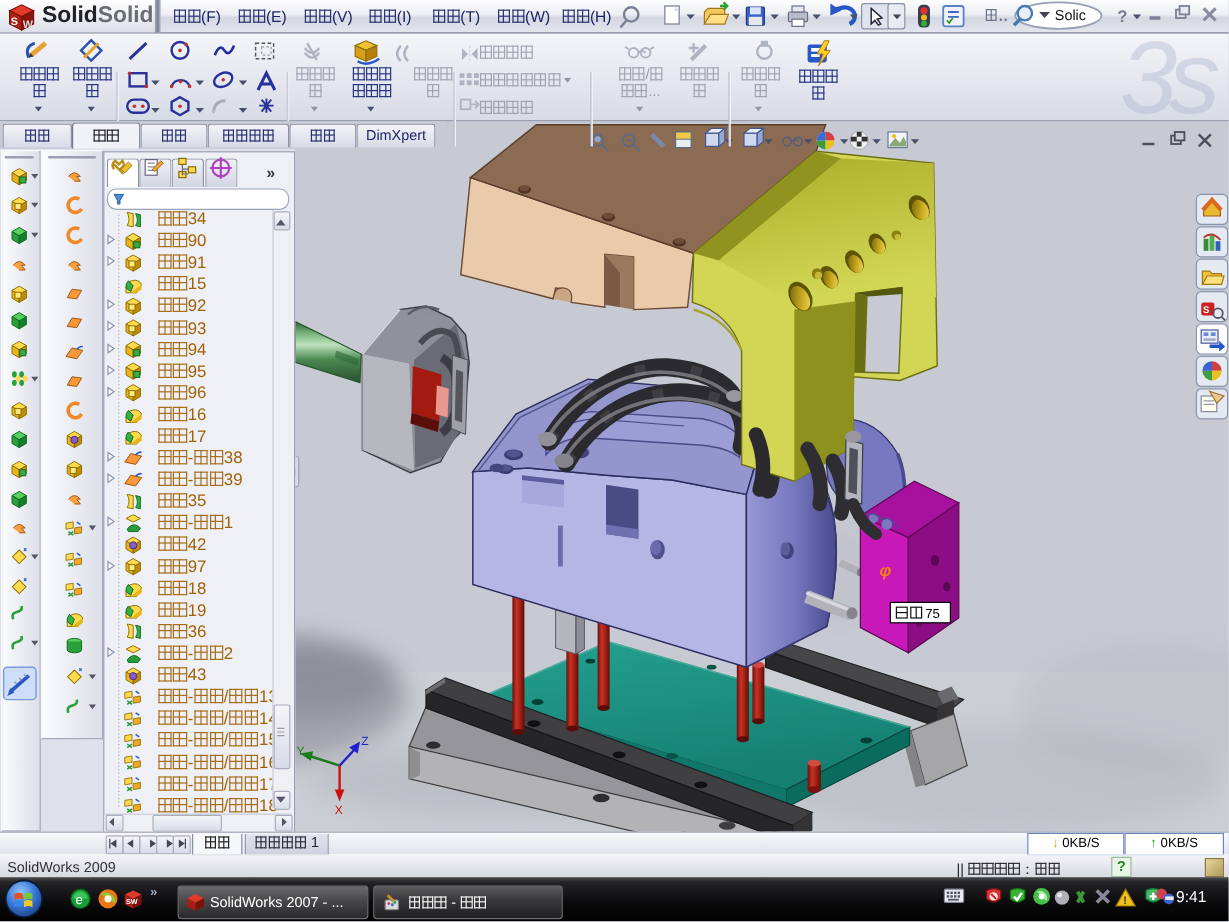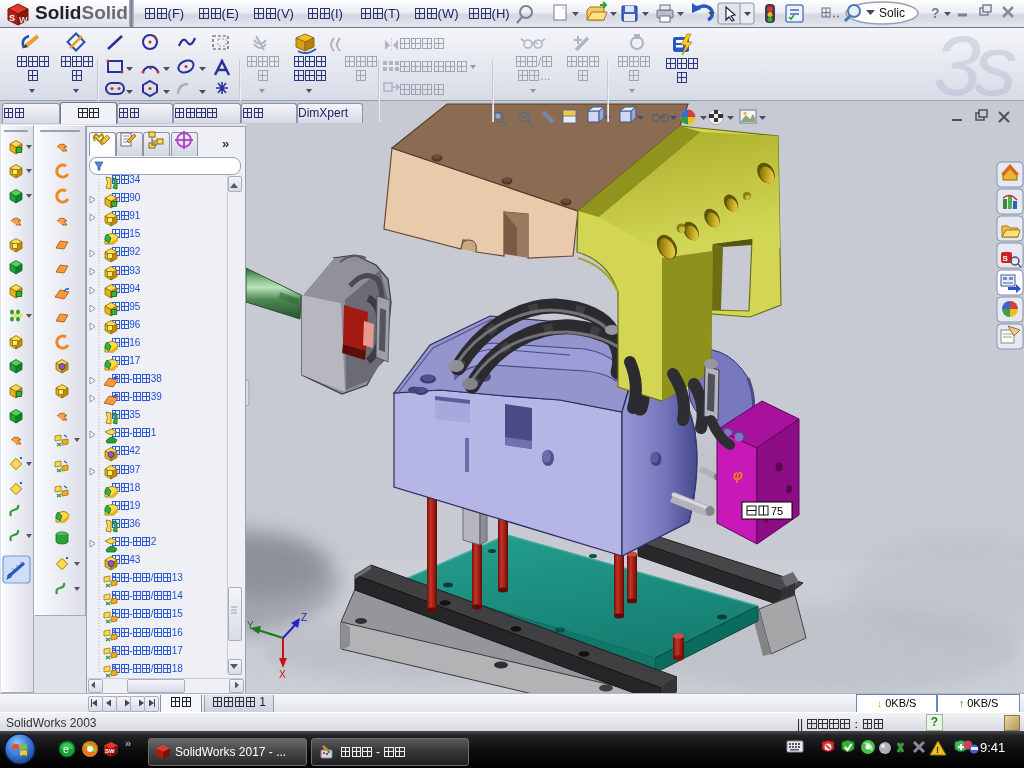--- a/index.html
+++ b/index.html
@@ -15,27 +15,27 @@
 #lg{left:0;top:0;width:129px;height:27px;background:linear-gradient(#ffffff,#dcdfe8)}
 #lgdiv{left:129px;top:0;width:5px;height:27px;background:linear-gradient(90deg,#a8adbc,#787e92,#c0c4d0)}
 .mn{top:6px;font-size:13px;color:#1c2468}
 #rb{left:0;top:28px;width:1024px;height:72px;background:linear-gradient(#f4f5f9,#e3e6ee 60%,#d7dbe6);border-bottom:1px solid #99a0af}
 .lbl{position:absolute;font-size:12.5px;line-height:14px;text-align:center;color:#1b2878}
 .lbd{position:absolute;font-size:12.5px;line-height:14px;text-align:center;color:#9aa0ac}
 .sep{position:absolute;top:32px;width:2px;height:62px;background:linear-gradient(90deg,#b2b6c4,#ffffff)}
 .dn{position:absolute;width:0;height:0;border-left:3.5px solid transparent;border-right:3.5px solid transparent;border-top:4px solid #47506a}
 .dg{position:absolute;width:0;height:0;border-left:3.5px solid transparent;border-right:3.5px solid transparent;border-top:4px solid #8f96a6}
 #tabrow{left:0;top:101px;width:372px;height:23px;background:#c7cbd6}
-.tab{position:absolute;top:2px;height:19px;border:1px solid #8e94a6;border-bottom:none;border-radius:3px 3px 0 0;background:linear-gradient(#f3f4f8,#d6dae5);font-size:12px;color:#1c2468;text-align:left;line-height:19px}
+.tab{position:absolute;top:2px;height:19px;border:1px solid #8e94a6;border-bottom:none;border-radius:3px 3px 0 0;background:linear-gradient(#f3f4f8,#d6dae5);font-size:12px;color:#1c2468;text-align:center;line-height:19px}
 .tabact{position:absolute;top:1px;height:21px;border:1px solid #777d90;border-bottom:none;border-radius:3px 3px 0 0;background:#f1f2f7;font-size:12px;color:#14141c;text-align:center;line-height:20px}
 #la{left:0;top:124px;width:246px;height:569px;background:#dee1ea}
 .col{position:absolute;border:1px solid #fbfcfe;border-right:1px solid #a6aab8;border-bottom:1px solid #a6aab8;background:linear-gradient(90deg,#fafbfd,#dddfe9)}
 #pn{position:absolute;left:86px;top:2px;width:158px;height:566px;background:#eef0f5;border:1px solid #9aa0b2}
 .ptab{position:absolute;top:5px;width:25px;height:23px;border:1px solid #8e94a6;border-bottom:none;border-radius:3px 3px 0 0;background:linear-gradient(#f0f1f6,#d2d6e2)}
-.trow{position:absolute;left:24px;font-size:10px;color:#1d4ed8;white-space:nowrap}
+.trow{position:absolute;left:44px;font-size:14px;color:#a16207;white-space:nowrap}
 .sbtn{position:absolute;background:linear-gradient(#f4f5f9,#d8dce7);border:1px solid #a9aebc;border-radius:2px}
 #nav{left:0;top:693px;width:1024px;height:19px;background:linear-gradient(#f7f8fb,#dfe2ea);border-top:1px solid #b0b4c0}
 #stat{left:0;top:712px;width:1024px;height:19px;background:linear-gradient(#f3f3f7,#d6d8e0);border-top:1px solid #fff;font-size:12px;color:#333}
 #task{left:0;top:731px;width:1024px;height:37px;background:linear-gradient(#4a4a4c,#232325 12%,#0c0c0e 55%,#000)}
 .tbtn{position:absolute;top:7px;height:26px;border:1px solid #6e6e70;border-radius:3px;background:linear-gradient(#5a5a5c,#38383a 45%,#1e1e20);color:#fff;font-size:12px}
 </style></head><body>
 <div id="s">
 <svg width="0" height="0" style="position:absolute">
 <defs>
 <g id="y1">
@@ -860,21 +860,21 @@
  <div class="sbtn" style="left:102px;top:2px;width:13px;height:14px"></div>
  <div class="sbtn" style="left:116px;top:2px;width:13px;height:14px"></div>
  <div class="sbtn" style="left:130px;top:2px;width:13px;height:14px"></div>
  <div class="sbtn" style="left:144px;top:2px;width:13px;height:14px"></div>
  <div class="tx" style="left:160px;top:1px;width:40px;height:17px;background:#f6f7fa;border:1px solid #888fa2;border-top:none;font-size:12px;color:#111;text-align:center"><i class="c"></i><i class="c"></i></div>
  <div class="tx" style="left:204px;top:1px;width:68px;height:17px;background:linear-gradient(#e2e5ec,#cdd1dc);border:1px solid #979eb0;border-top:none;font-size:12px;color:#223;text-align:center"><i class="c"></i><i class="c"></i><i class="c"></i><i class="c"></i> 1</div>
  <div class="tx" style="left:856px;top:0px;width:79px;height:17px;background:#fff;border:1px solid #6a88c0;font-size:11px;color:#000;text-align:center;line-height:17px"><span style="color:#e8a000;font-weight:bold">↓</span> 0KB/S</div>
  <div class="tx" style="left:937px;top:0px;width:81px;height:17px;background:#fff;border:1px solid #6a88c0;font-size:11px;color:#000;text-align:center;line-height:17px"><span style="color:#18a018;font-weight:bold">↑</span> 0KB/S</div>
 </div>
 <div class="ab" id="stat">
- <div class="tx" style="left:6px;top:3px">SolidWorks 2003</div>
+ <div class="tx" style="left:6px;top:3px">SolidWorks 2009</div>
  <div class="tx" style="left:797px;top:3px;color:#222">|| <i class="c"></i><i class="c"></i><i class="c"></i><i class="c"></i>：<i class="c"></i><i class="c"></i></div>
  <div class="tx" style="left:926px;top:1px;width:15px;height:15px;background:#e8f4e8;border:1px solid #9ab89a;color:#1a8a1a;font-weight:bold;text-align:center;line-height:15px">?</div>
  <div class="tx" style="left:1004px;top:2px;width:14px;height:14px;background:linear-gradient(135deg,#e8d8a0,#b09858);border:1px solid #887848"></div>
 </div>
 <div class="ab" id="task">
  <svg class="ab" style="left:0;top:0" width="1024" height="37" viewBox="0 0 1024 37">
   <circle cx="20" cy="18" r="16" fill="#0a1a3a"></circle>
         <circle cx="20" cy="18" r="14.5" fill="url(#orb)"></circle>
   <radialGradient id="orb" cx=".4" cy=".3" r=".9">
           <stop offset="0" stop-color="#92c4f8"></stop>
@@ -901,21 +901,21 @@
           <text x="1" y="11" font-size="6" font-weight="bold" fill="#fff" font-family="Liberation Sans,sans-serif">SW</text>
         </g>
   <text x="125" y="16" font-size="11" font-weight="bold" fill="#9ab" font-family="Liberation Sans,sans-serif">»</text>
  </svg>
  <div class="tbtn" style="left:148px;width:157px;background:linear-gradient(#6a6a6c,#48484a 45%,#2a2a2c)">
   <svg class="ab" style="left:6px;top:5px" width="16" height="16" viewBox="0 0 16 16">
           <polygon points="1,4.5 8,1 15,4.5 8,8" fill="#e03a2a"></polygon>
           <polygon points="1,4.5 8,8 8,15 1,11.5" fill="#a81d12"></polygon>
           <polygon points="8,8 15,4.5 15,11.5 8,15" fill="#7a120a"></polygon>
         </svg>
-  <div class="tx" style="left:26px;top:6px">SolidWorks 2017 - ...</div>
+  <div class="tx" style="left:26px;top:6px">SolidWorks 2007 - ...</div>
  </div>
  <div class="tbtn" style="left:311px;width:156px">
   <svg class="ab" style="left:7px;top:5px" width="16" height="16" viewBox="0 0 16 16">
           <rect x="2" y="6" width="11" height="8" rx="1" fill="#d8d8e0" stroke="#888" stroke-width="1"></rect>
           <line x1="4" y1="2" x2="9" y2="7" stroke="#c09030" stroke-width="2.5"></line>
           <circle cx="5" cy="9" r="1.2" fill="#d04040"></circle>
           <circle cx="8" cy="10" r="1.2" fill="#4060d0"></circle>
           <circle cx="10" cy="8" r="1.2" fill="#30a040"></circle>
         </svg>
   <div class="tx" style="left:28px;top:6px;color:#fff"><i class="c"></i><i class="c"></i><i class="c"></i> - <i class="c"></i><i class="c"></i></div>

